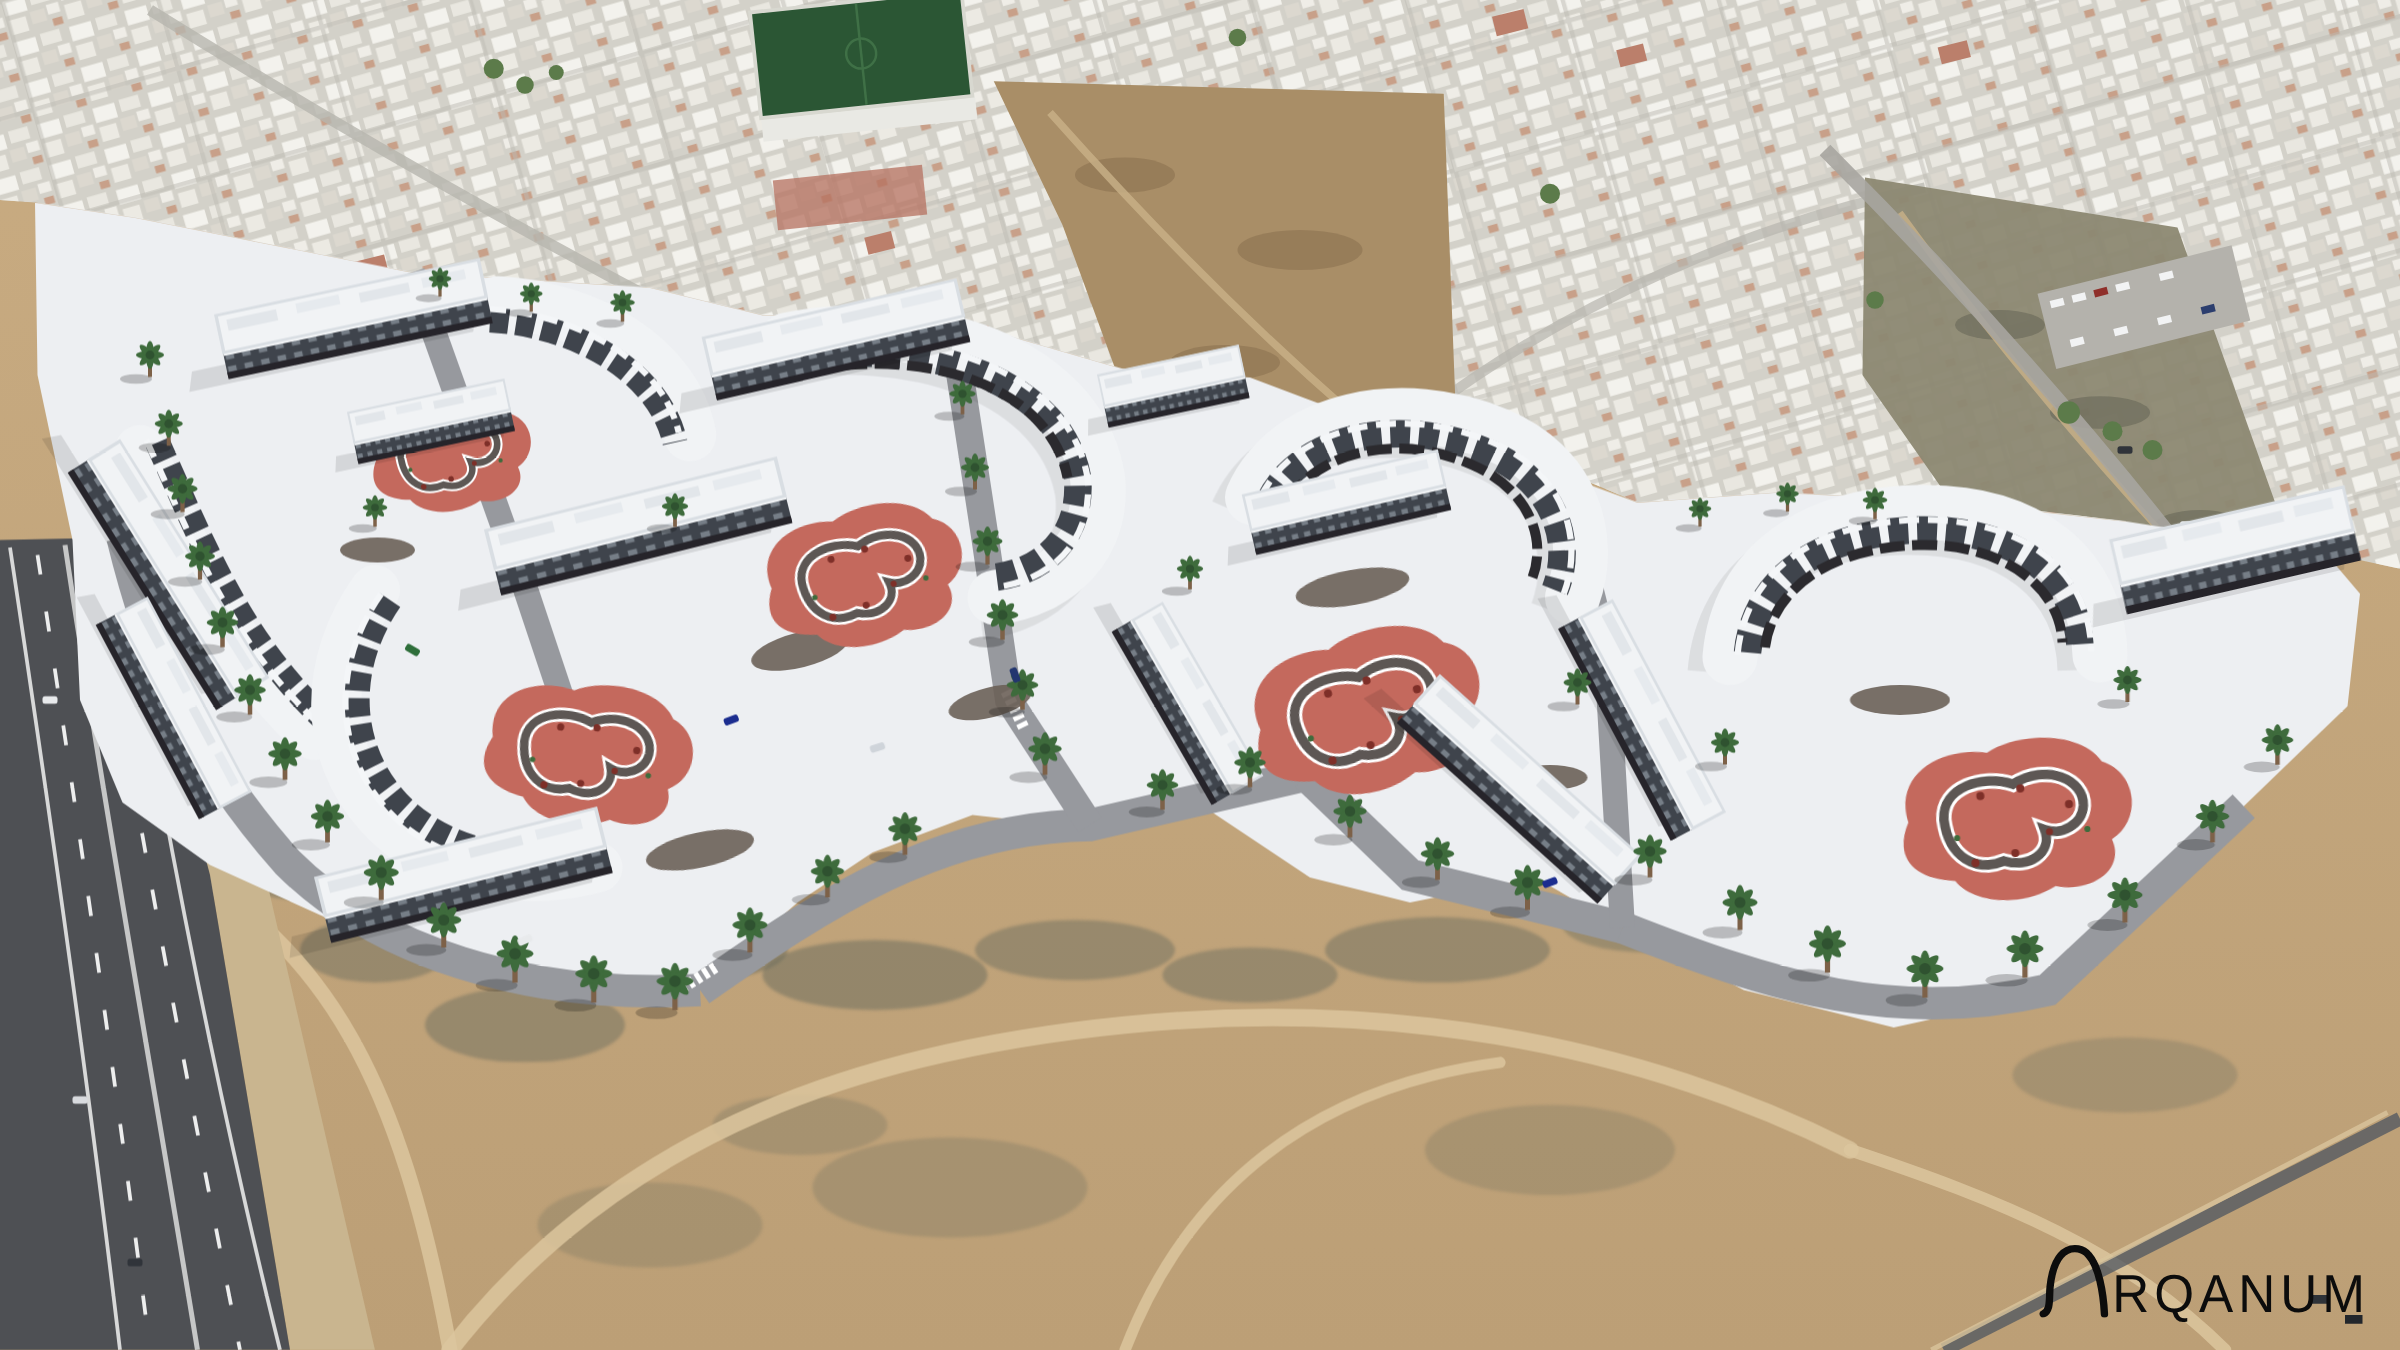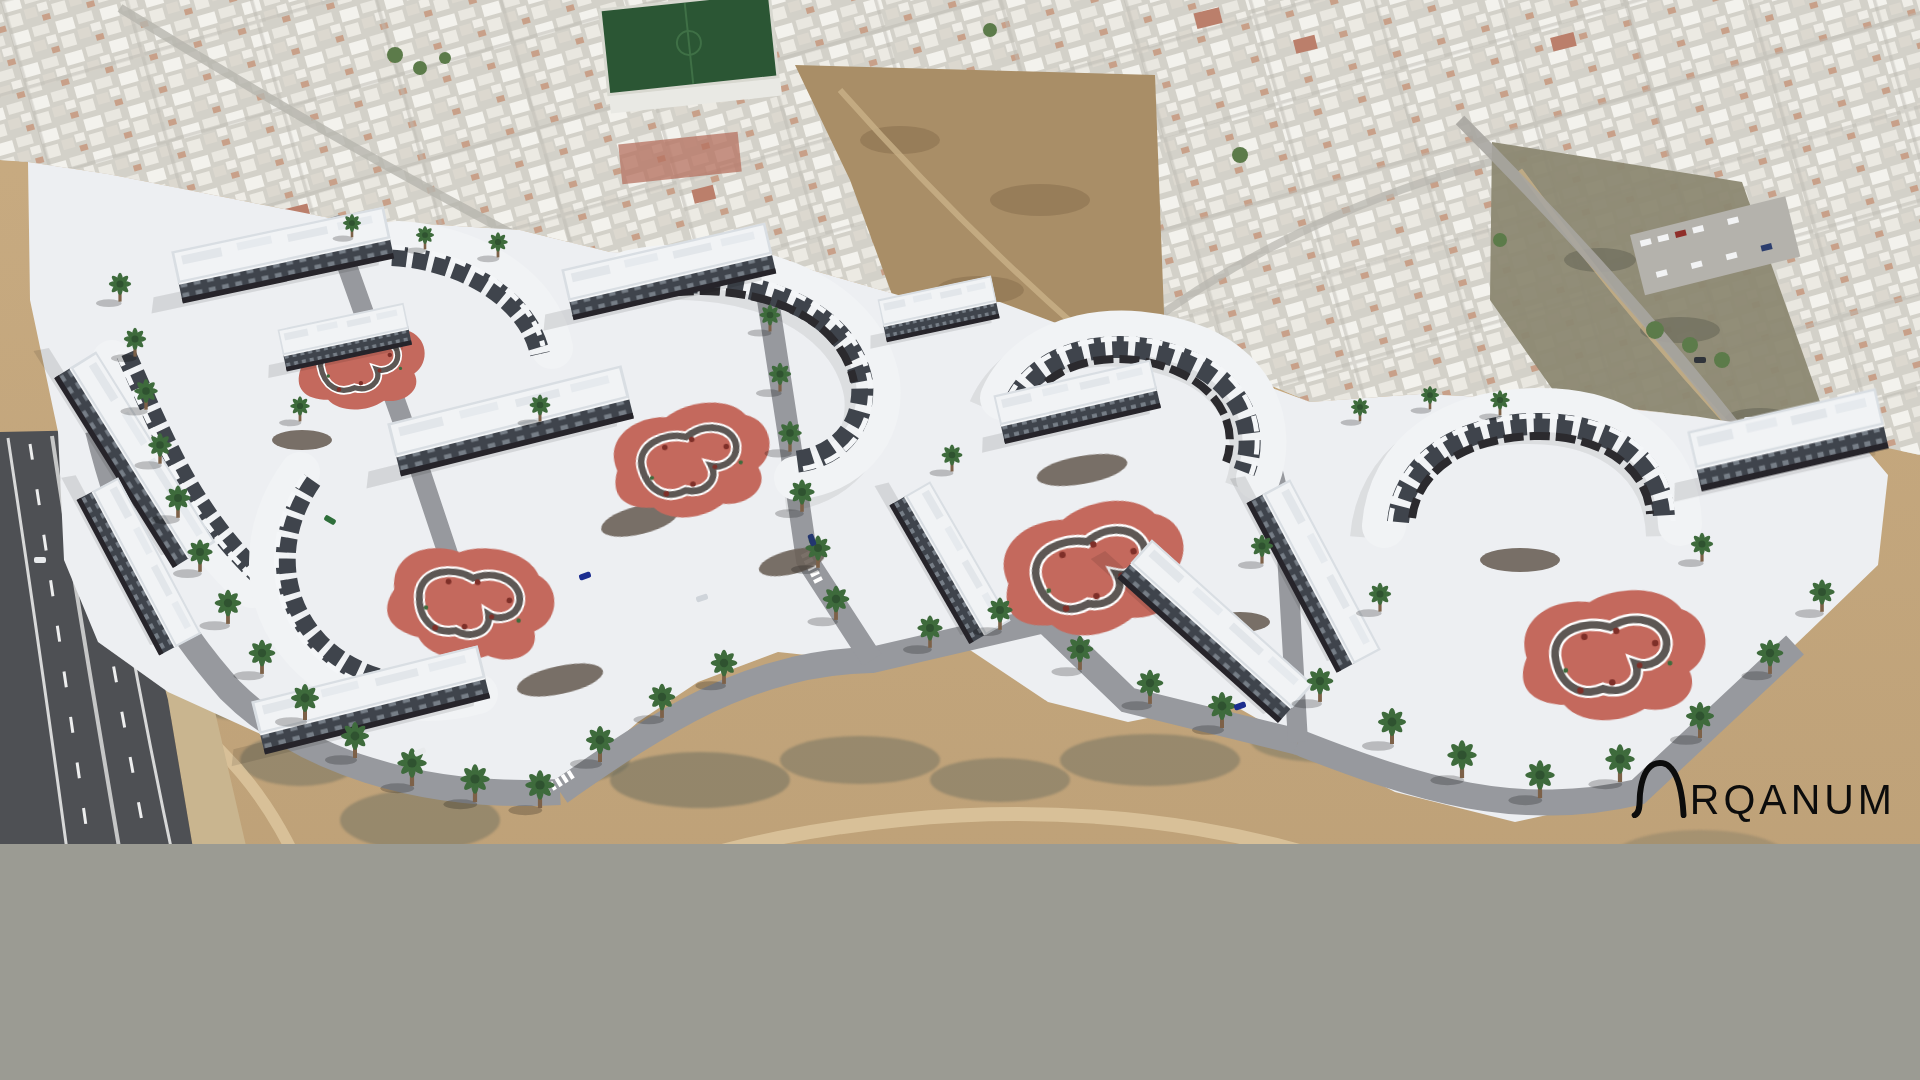--- a/index.html
+++ b/index.html
@@ -1,16 +1,16 @@
 <!DOCTYPE html>
 <html style="--building_white: #f1f3f5; --facade_dark: #3f444c; --plaza_white: #edeff2; --street_gray: #97999e; --playground_salmon: #c4695d; --playground_path: #5d5754; --palm_green: #3e6b3c; --trunk_brown: #7d6148; --desert_sand: #c7aa80; --urban_light: #d3d1c9; --field_green: #2b5634; --road_asphalt: #4e5054; --dirt_brown: #a98e67; --logo_black: #0c0c0c;"><head>
 <meta charset="utf-8">
 <style>
   html,body{margin:0;padding:0;background:#9b9b93;}
-  .stage{position:relative;width:1920px;height:844px;overflow:hidden;background:#c7aa80;
+  .stage{position:relative;width:1920px;height:1080px;overflow:hidden;background:#c7aa80;
          font-family:"Liberation Sans", sans-serif;}
   svg.scene{position:absolute;inset:0;display:block;}
   .town-base{fill:var(--urban_light)}
   .road{fill:var(--road_asphalt)}
   .plaza{fill:var(--plaza_white)}
   .street{stroke:var(--street_gray);fill:none}
   .salmon{fill:var(--playground_salmon)}
   .loopW{stroke:#ffffff;fill:none}
   .loopG{stroke:var(--playground_path);fill:none}
   .palmG{fill:var(--palm_green)}

